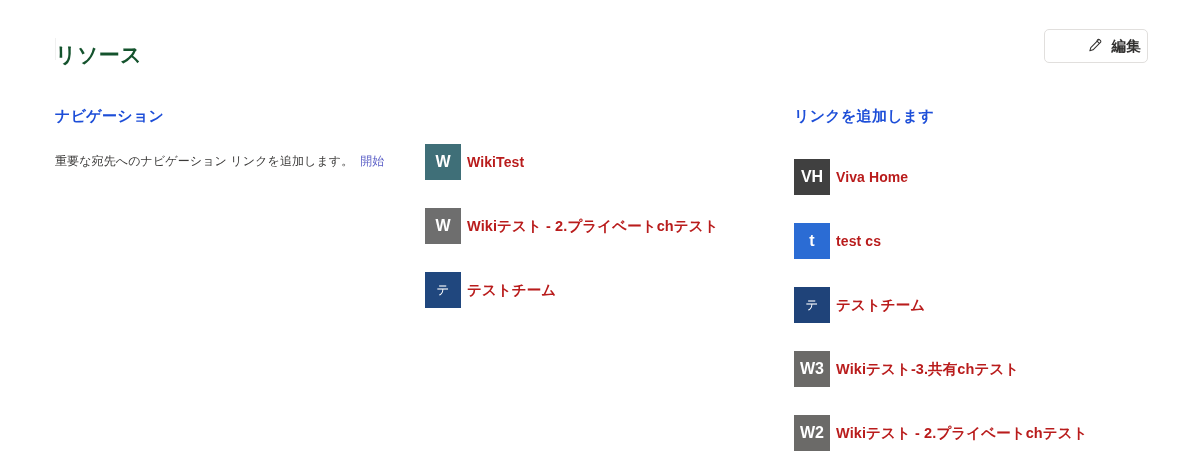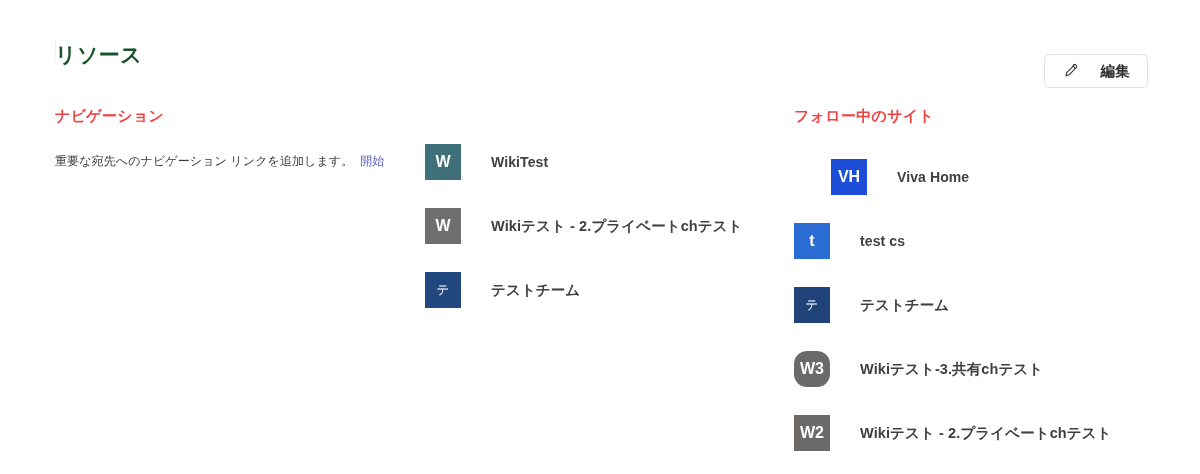--- a/index.html
+++ b/index.html
@@ -40,31 +40,30 @@
     letter-spacing: 0.4px;
     line-height: 1;
   }
 
   .edit-button {
     position: absolute;
     right: 52px;
     top: 29px;
     height: 34px;
     min-width: 104px;
-    padding: 0 17px;
+    padding: 0 6px;
     display: flex;
     align-items: center;
-    justify-content: space-between;
+    justify-content: flex-end;
     gap: 9px;
     background: #ffffff;
     border: 1px solid #e1dfdd;
     border-radius: 5px;
     cursor: pointer;
     box-shadow: 0 0 0 0 rgba(0,0,0,0);
-    margin-top: 25px;
   }
 
   .edit-button .pencil { display: block; width: 16px; height: 16px; }
 
   .edit-button .label {
     font-size: 14.5px;
     font-weight: bold;
     color: #323130;
     letter-spacing: 0.3px;
     white-space: nowrap;
@@ -82,21 +81,21 @@
     position: absolute;
     top: 0;
   }
   .col-nav       { left: 55px;  width: 350px; }
   .col-frequent  { left: 425px; width: 350px; }
   .col-following { left: 794px; width: 360px; }
 
   .col-heading {
     font-size: 15px;
     font-weight: bold;
-    color: #ef4444;
+    color: #1d4ed8;
     letter-spacing: 0.3px;
     line-height: 1;
     margin-bottom: 0;
   }
 
   .nav-body {
     margin-top: 29px;
     font-size: 12px;
     color: #3b3a39;
     line-height: 1.62;
@@ -130,24 +129,24 @@
     color: #ffffff;
     font-weight: bold;
     line-height: 1;
     user-select: none;
   }
   .site-tile.initials-1 { font-size: 16px; }
   .site-tile.initials-2 { font-size: 16px; }
   .site-tile.initials-jp { font-size: 12.5px; font-weight: normal; }
 
   .site-name {
-    margin-left: 30px;
+    margin-left: 6px;
     font-size: 14.5px;
     font-weight: bold;
-    color: #404040;
+    color: #b91c1c;
     letter-spacing: 0.1px;
     white-space: nowrap;
   }
   .site-name.latin { font-size: 14px; }
 </style>
 </head>
 <body>
 
 <div class="page">
 
@@ -186,36 +185,36 @@
             <span class="site-name">Wikiテスト - 2.プライベートchテスト</span>
           </div>
           <div class="site-item">
             <span class="site-tile initials-jp" style="background: rgb(32, 71, 126);">テ</span>
             <span class="site-name">テストチーム</span>
           </div>
         </div>
     </div>
 
     <div class="col col-following">
-      <div class="col-heading">フォロー中のサイト</div>
+      <div class="col-heading">リンクを追加します</div>
       <div class="site-list">
           <div class="site-item">
-            <span class="site-tile initials-2" style="background: #1d4ed8; margin-left: 37px;">VH</span>
+            <span class="site-tile initials-2" style="background: #404040;">VH</span>
             <span class="site-name latin">Viva Home</span>
           </div>
           <div class="site-item">
             <span class="site-tile initials-1" style="background: rgb(43, 108, 212);">t</span>
             <span class="site-name latin">test cs</span>
           </div>
           <div class="site-item">
             <span class="site-tile initials-jp" style="background: rgb(31, 67, 121);">テ</span>
             <span class="site-name">テストチーム</span>
           </div>
           <div class="site-item">
-            <span class="site-tile initials-2" style="background: rgb(107, 106, 104); border-radius: 13px;">W3</span>
+            <span class="site-tile initials-2" style="background: rgb(107, 106, 104);">W3</span>
             <span class="site-name">Wikiテスト-3.共有chテスト</span>
           </div>
           <div class="site-item">
             <span class="site-tile initials-2" style="background: rgb(107, 106, 104);">W2</span>
             <span class="site-name">Wikiテスト - 2.プライベートchテスト</span>
           </div>
         </div>
     </div>
 
   </div>

